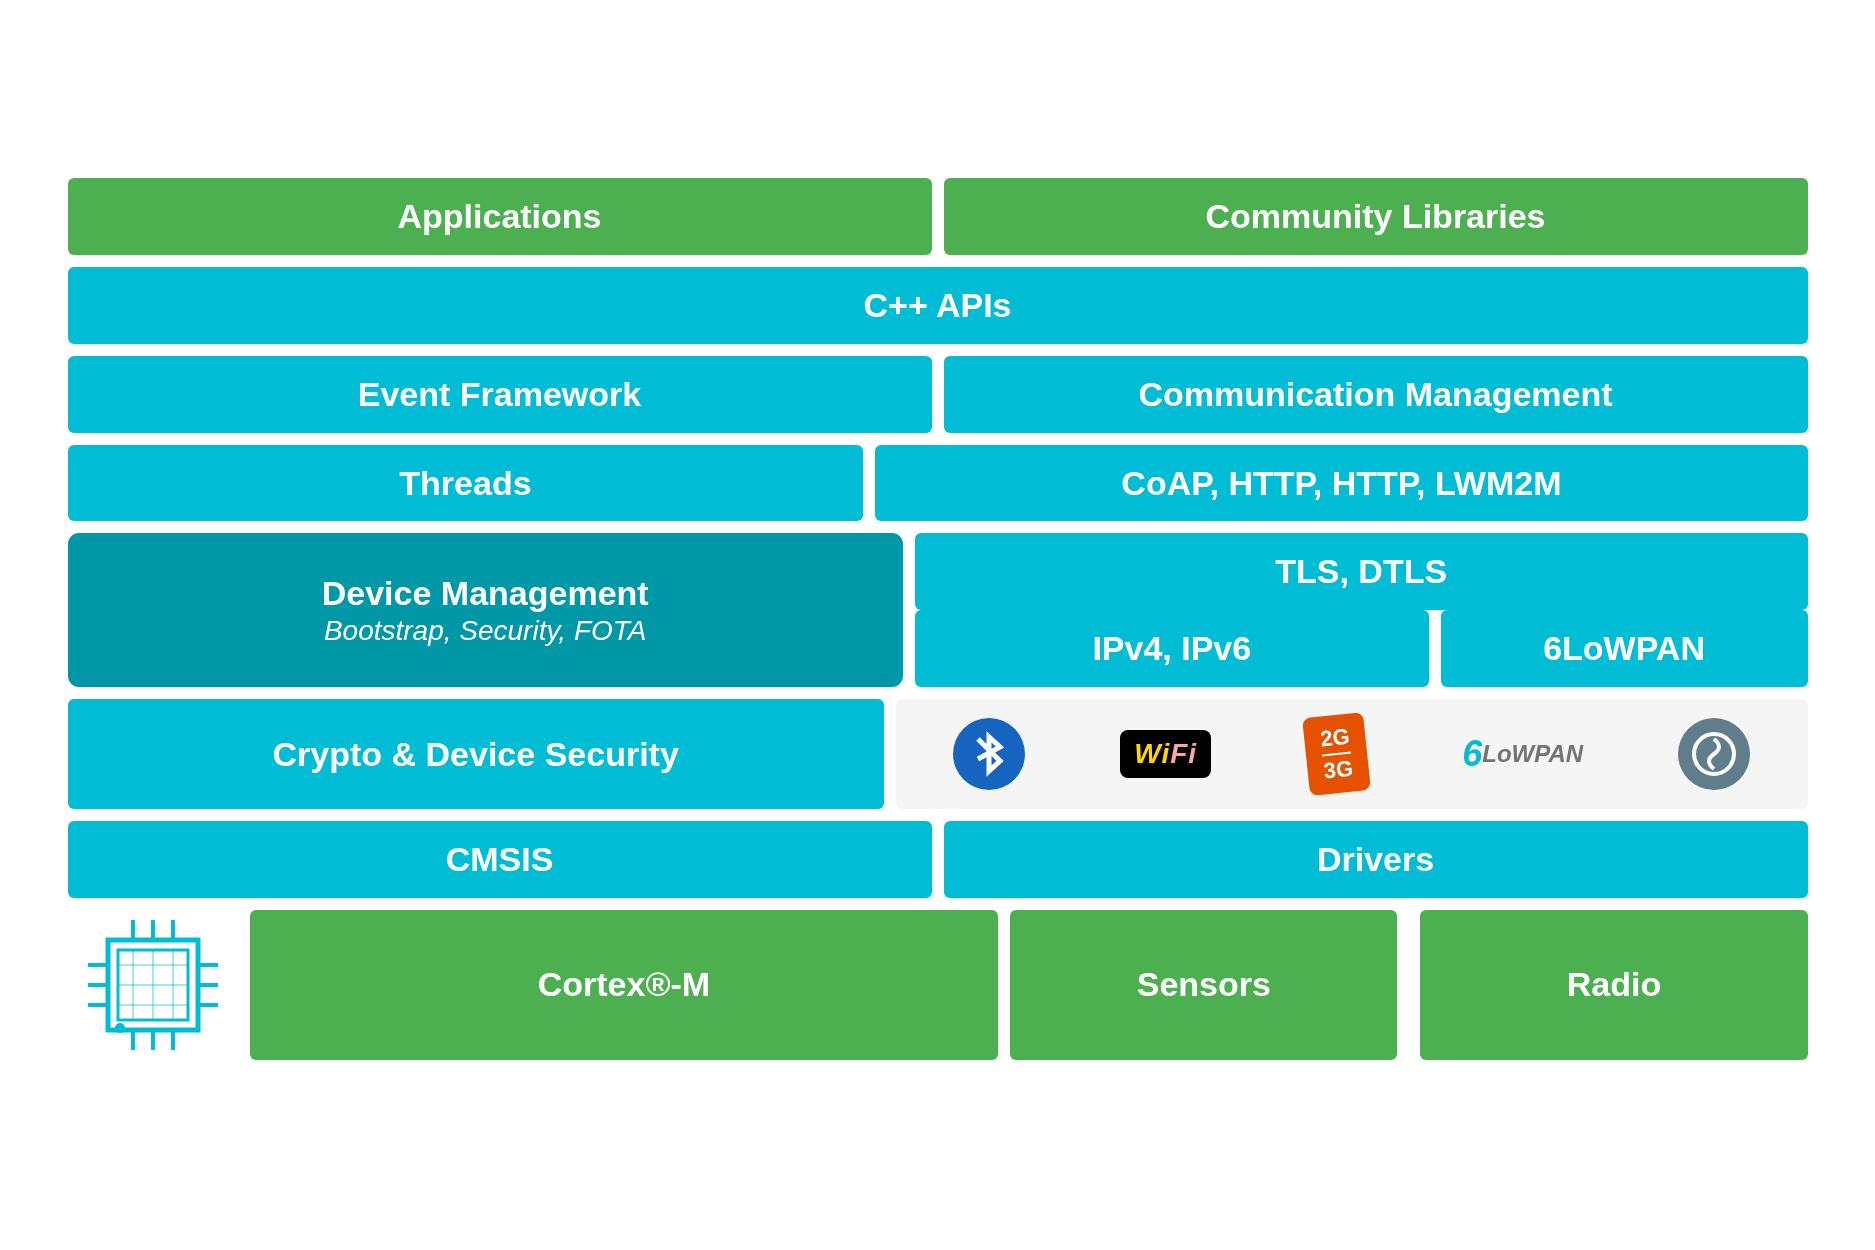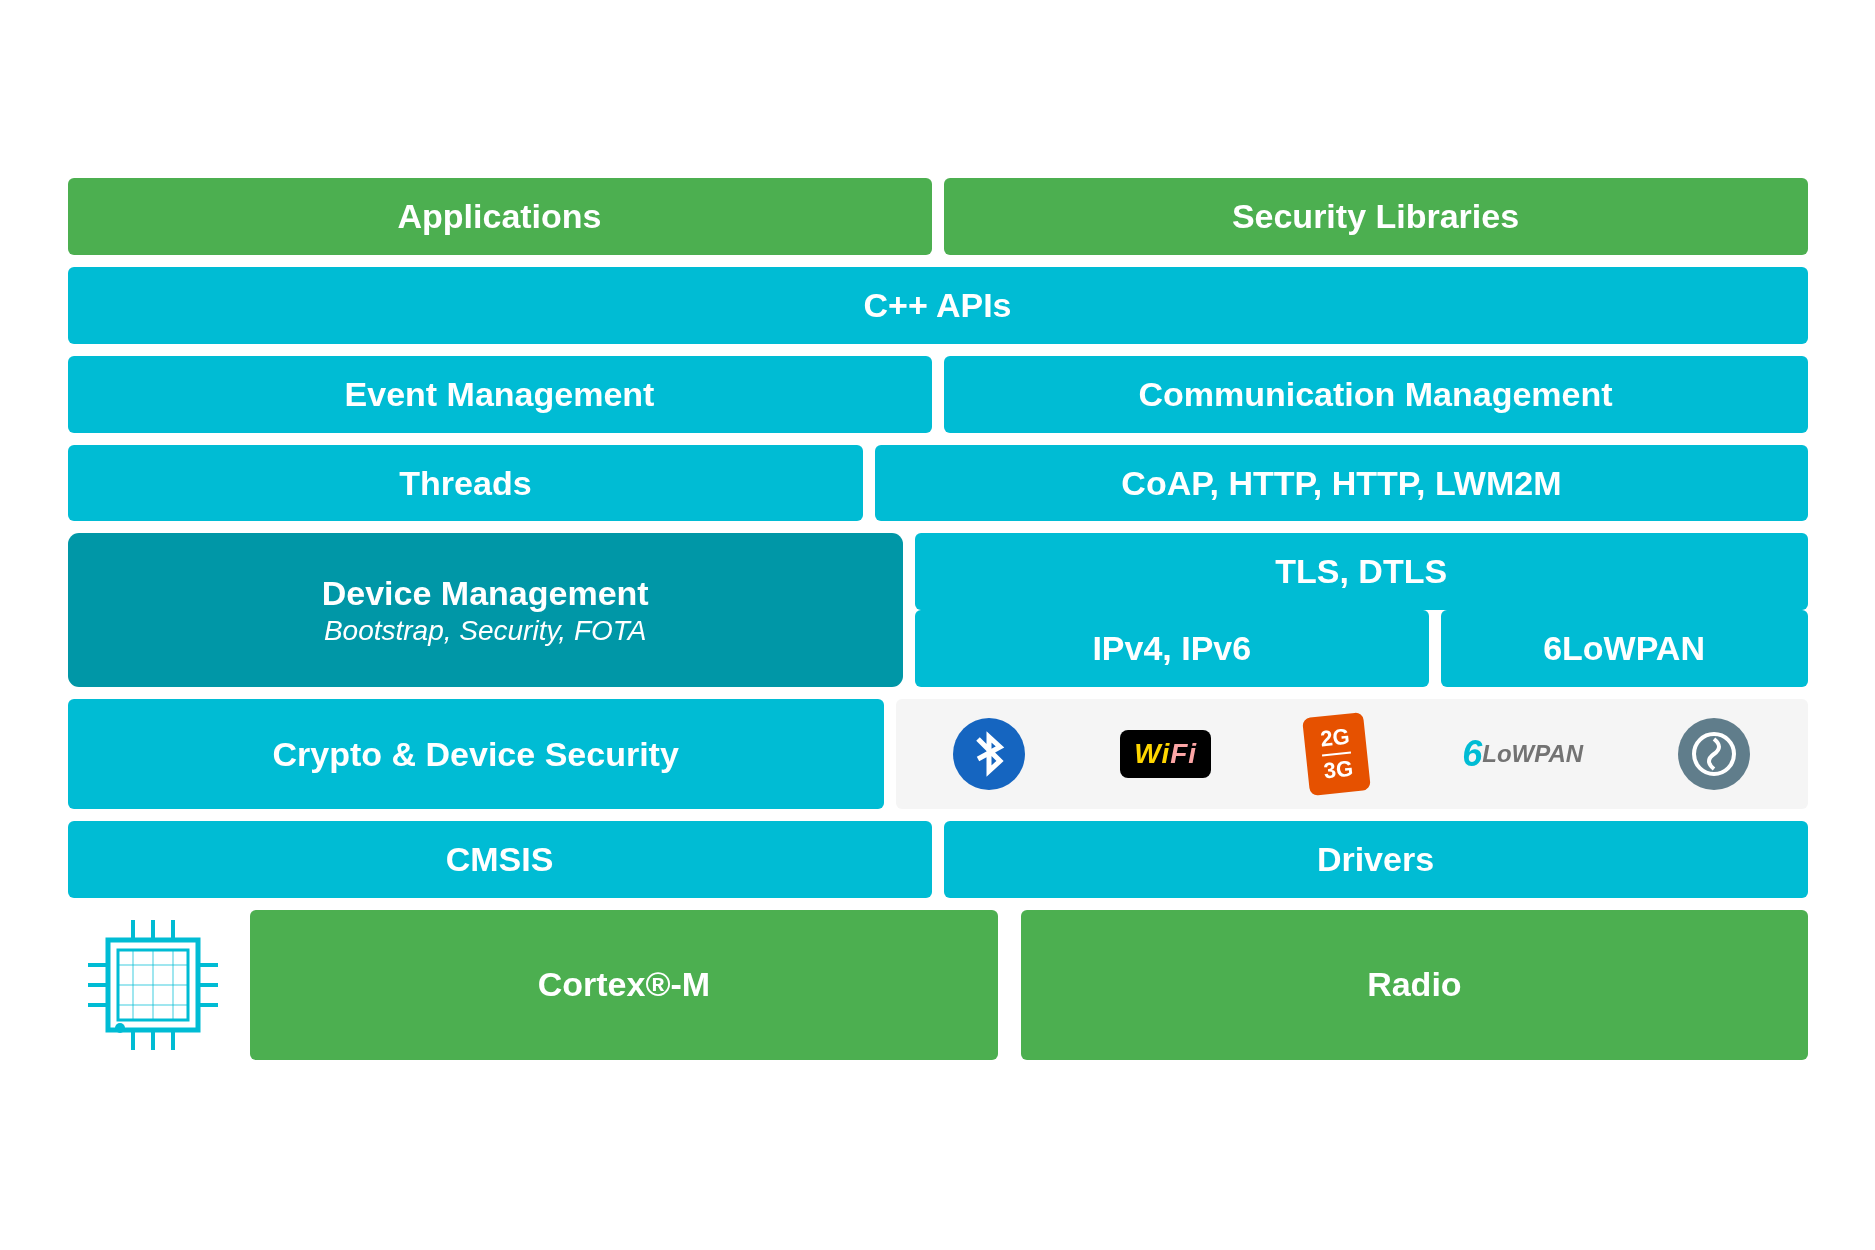--- a/index.html
+++ b/index.html
@@ -117,33 +117,33 @@
 </head>
 <body>
 
 <div class="diagram">
 
   <div class="row">
     <div class="cell green flex-1">
       <span>Applications</span>
     </div>
     <div class="cell green flex-1">
-      <span>Security Libraries</span>
+      <span>Community Libraries</span>
     </div>
   </div>
 
   <div class="row">
     <div class="cell teal full-width">
       <span>C++ APIs</span>
     </div>
   </div>
 
   <div class="row">
     <div class="cell teal flex-1">
-      <span>Event Management</span>
+      <span>Event Framework</span>
     </div>
     <div class="cell teal flex-1">
       <span>Communication Management</span>
     </div>
   </div>
 
   <div class="row">
     <div class="cell teal flex-half" style="flex:0.85;">
       <span>Threads</span>
     </div>
@@ -251,19 +251,22 @@
         <line x1="40" y1="75" x2="110" y2="75" stroke="#00bcd4" stroke-width="1.5" opacity="0.5"></line>
         <line x1="40" y1="95" x2="110" y2="95" stroke="#00bcd4" stroke-width="1.5" opacity="0.5"></line>
       </svg>
     </div>
 
     <div class="cell green cortex-cell" style="flex:1;">
       <span>Cortex®-M</span>
     </div>
 
     <div class="sensors-radio-row">
+      <div class="cell green" style="flex:1;">
+        <span>Sensors</span>
+      </div>
       <div class="cell green" style="flex:1;margin-left:11px;">
         <span>Radio</span>
       </div>
     </div>
   </div>
 
 </div>
 
 </body></html>

